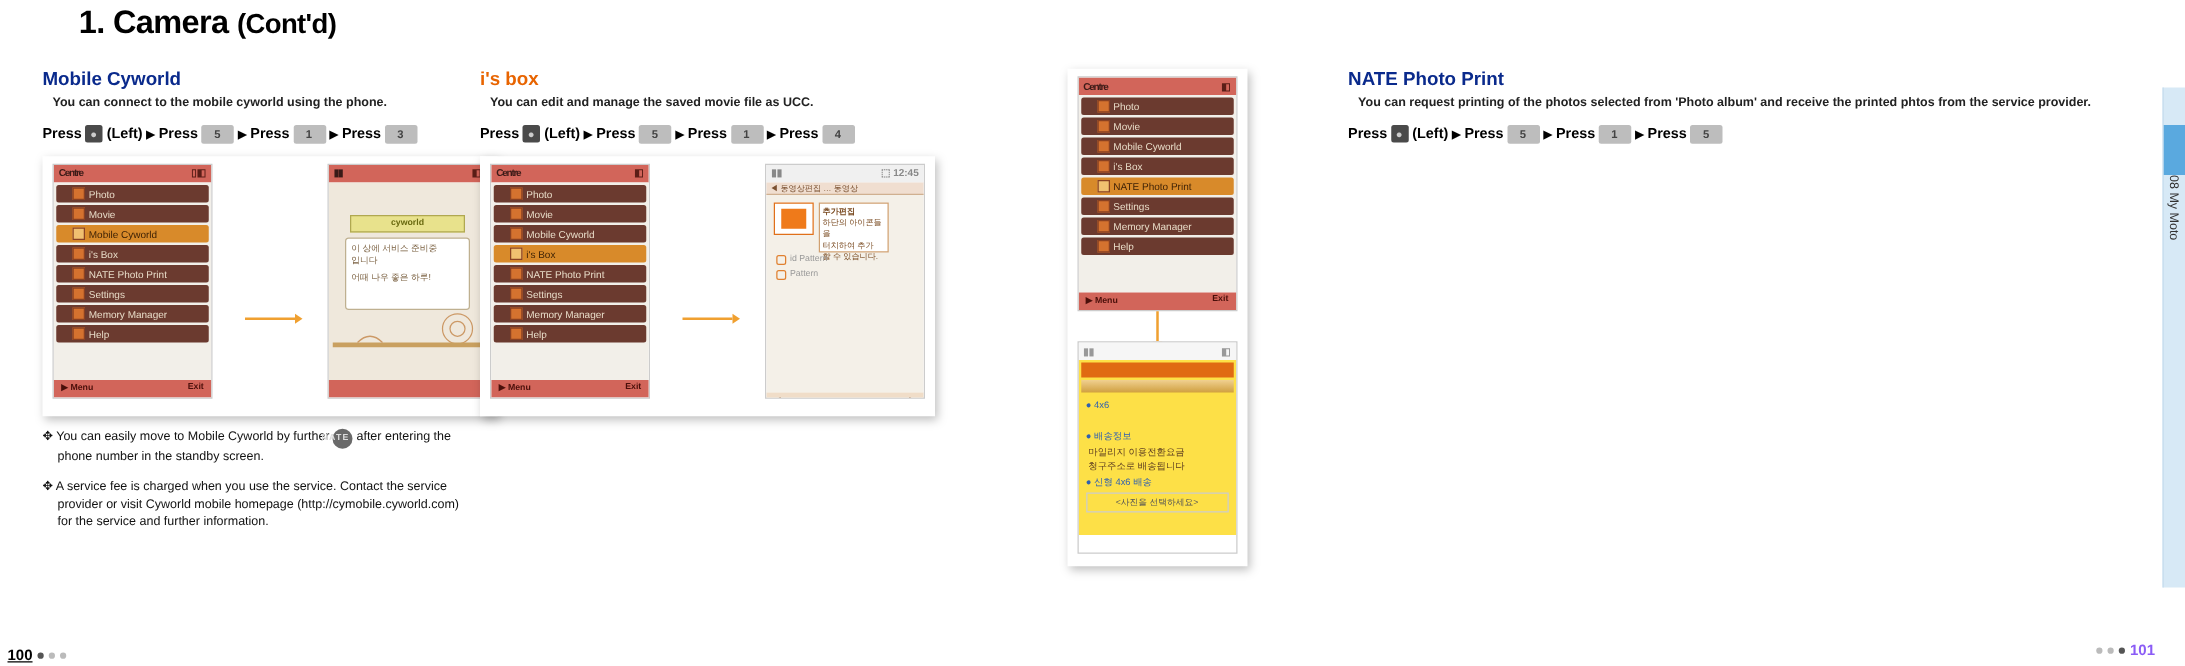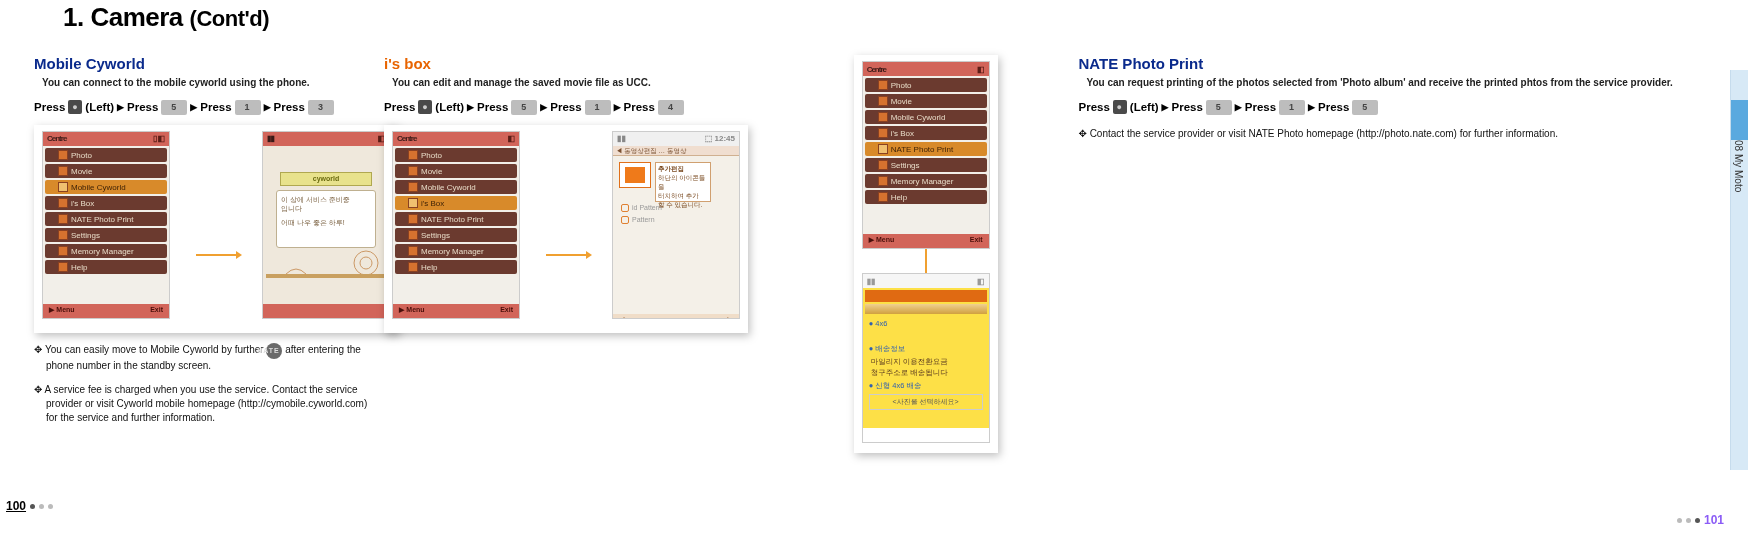--- a/index.html
+++ b/index.html
@@ -164,21 +164,21 @@
     position:absolute; top:30px; width:18px; height:40px; background:#5aa9df;
   }
   .side-label{
     position:absolute; right:4px; top: 140px;
     font-size:10px; color:#333;
     writing-mode: vertical-rl;
   }
 
   
   .footer-left {
-    position:absolute; left:6px; bottom:20px;
+    position:absolute; left:6px; bottom:2px;
     font-size:12px; font-weight:800; color:#000;
     display:flex;align-items:center;gap:4px;text-decoration:underline;
   }
   .footer-right {
     position:absolute; right:24px; bottom:6px;
     font-size:12px; font-weight:800; color:#8b5cf6;
     display:flex;align-items:center;gap:4px;
   }
   .dot{width:5px;height:5px;border-radius:50%;background:#bbb;}
   .dot.dk{background:#555;}
@@ -480,21 +480,20 @@
       <span class="tri">▶</span>
       <span>Press</span>
       <span class="keycap">5</span>
       <span class="tri">▶</span>
       <span>Press</span>
       <span class="keycap">1</span>
       <span class="tri">▶</span>
       <span>Press</span>
       <span class="keycap">5</span>
     </div>
-    <div class="note" style="max-width:640px;margin-top:12px;">✥ Contact the service provider or visit NATE Photo homepage (http://photo.nate.com) for further information.</div>
   </div>
 
 </div>
 
 <div class="side-tab">
   <div class="tab-accent"></div>
 </div>
 <div class="side-label">08 My Moto</div>
 
 <div class="footer-left">

